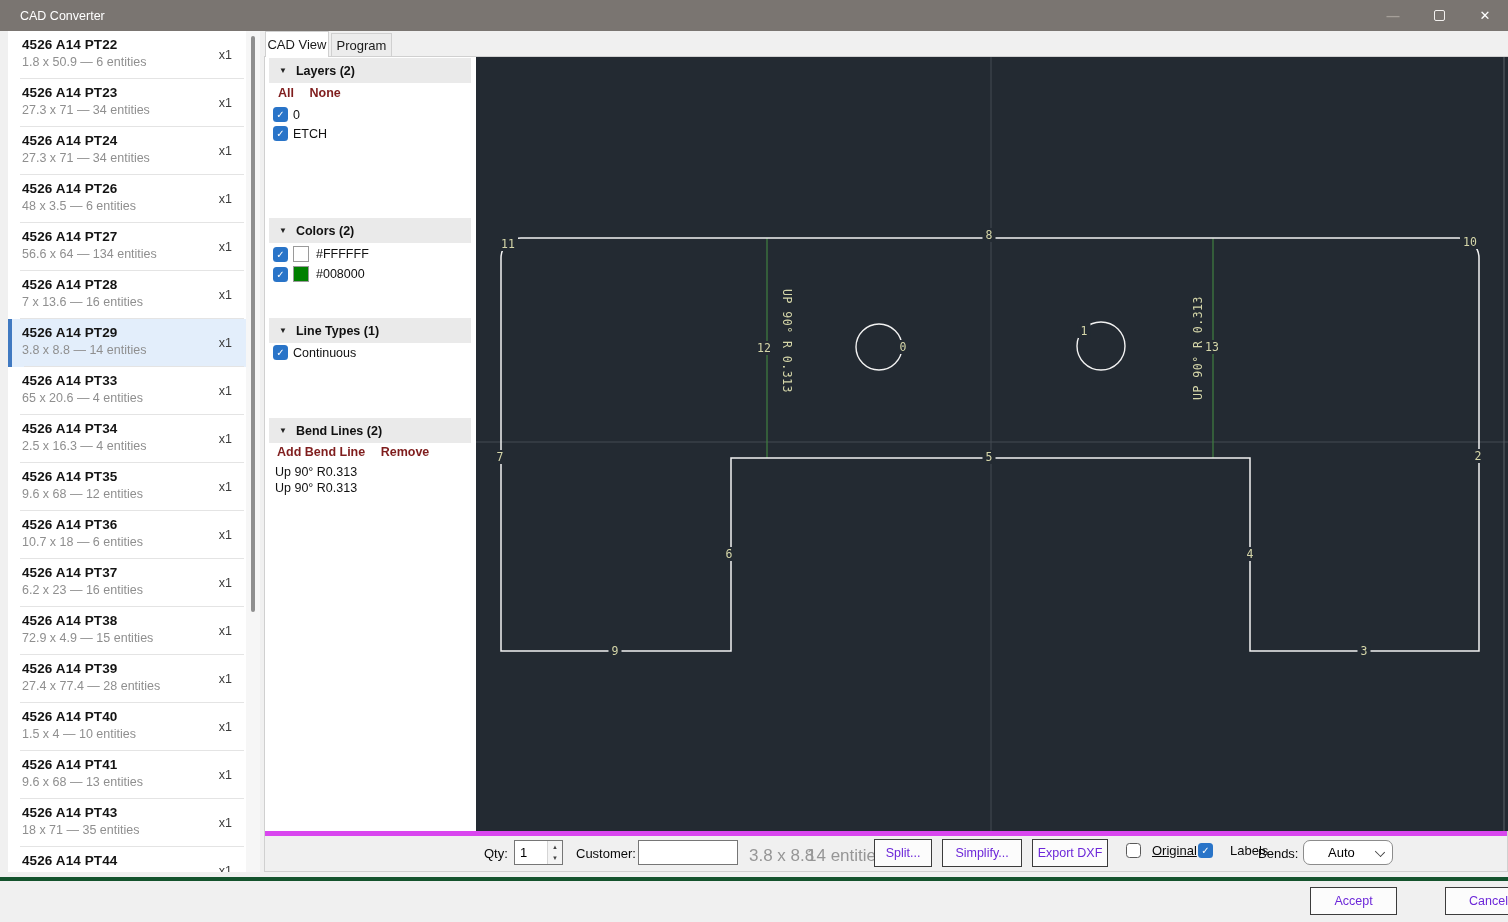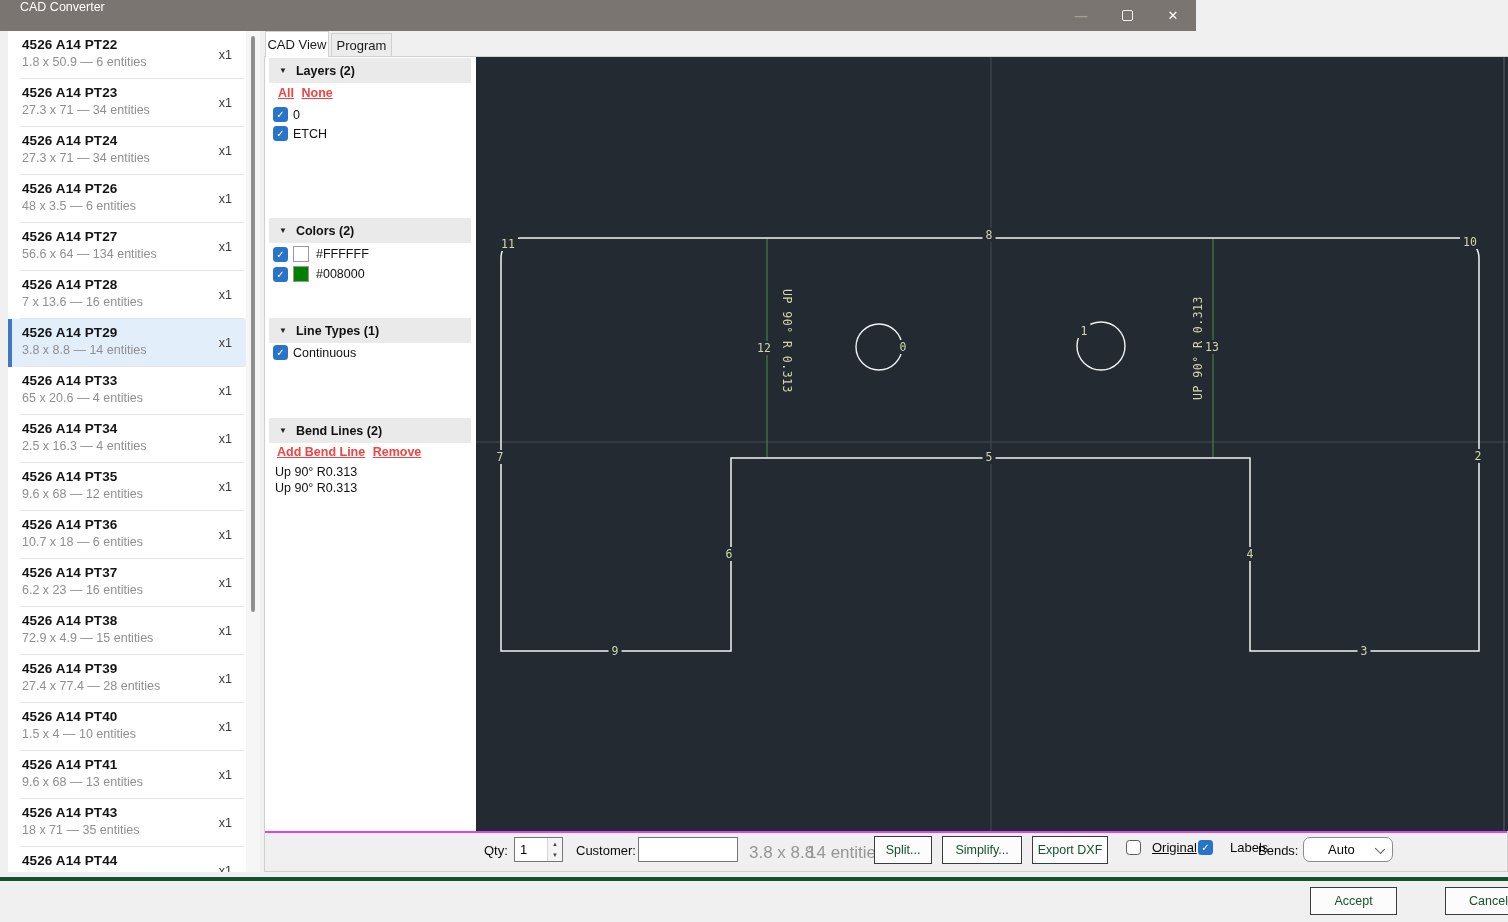--- a/index.html
+++ b/index.html
@@ -1,20 +1,20 @@
 <!DOCTYPE html>
 <html><head>
 <meta charset="utf-8">
 <style>
   * { margin:0; padding:0; box-sizing:border-box; }
   html,body { width:1508px; height:922px; overflow:hidden; }
   body { font-family:"Liberation Sans", sans-serif; background:#f0f0f0; position:relative; }
 
   
-  .titlebar { position:absolute; left:0; top:0; width:1196px; height:31px; background:#7a7571; display:flex; align-items:flex-start; }
+  .titlebar { position:absolute; left:0; top:0; width:1508px; height:31px; background:#7a7571; display:flex; align-items:center; }
   .titlebar .title { color:#ffffff; font-size:12.5px; margin-left:20px; }
   .winbtns { position:absolute; right:0; top:0; height:31px; display:flex; }
   .winbtn { width:46px; height:31px; display:flex; align-items:center; justify-content:center; color:#fff; font-size:13px; cursor:pointer; }
   .winbtn.min { color:#a59f99; font-weight:bold; }
   .maxglyph { width:11px; height:11px; border:1.4px solid #f2f0ee; border-radius:2px; }
 
   
   .sidebar { position:absolute; left:8px; top:31px; width:238px; height:841px; background:#ffffff; overflow:hidden; }
   .part-item { position:relative; height:48px; padding:6px 12px 0 14px; cursor:pointer; }
   .part-item .divider { position:absolute; left:12px; right:2px; bottom:0; height:1px; background:#e4e4e4; }
@@ -31,40 +31,40 @@
   .tab.inactive { left:331px; top:33px; width:61px; height:24px; background:#ececec; border-bottom:none; z-index:1; }
 
   
   .tabpanel { position:absolute; left:264px; top:56px; width:1244px; height:816px; background:#ffffff; border:1px solid #d0d0d0; z-index:2; }
 
   
   .props { position:absolute; left:0; top:0; width:211px; height:774px; background:#ffffff; }
   .sec-header { position:absolute; left:4px; width:202px; height:25px; background:#eaeaea; display:flex; align-items:center; font-size:12.5px; font-weight:bold; color:#111; }
   .sec-header .tri { font-size:8px; margin:0 9px 0 10px; color:#222; }
   .linkrow { position:absolute; font-size:12.5px; }
-  .linkrow a { color:#ef4444; text-decoration:underline; margin-right:4px; cursor:pointer; font-weight:bold; }
+  .linkrow a { color:#7f1d1d; margin-right:12px; cursor:pointer; font-weight:bold; }
   .cbrow { position:absolute; display:flex; align-items:center; font-size:12.5px; color:#111; }
   .checkbox { width:15px; height:15px; border-radius:3.5px; background:#2974c8; color:#fff; font-size:10px; display:flex; align-items:center; justify-content:center; margin-right:5px; flex:0 0 auto; }
   .checkbox.off { background:#fff; border:1.5px solid #5a5a5a; }
   .swatch { width:16px; height:16px; border:1px solid #9a9a9a; margin-right:7px; }
   .bendlist { position:absolute; font-size:12.5px; color:#111; line-height:16px; }
 
   
   .canvas-wrap { position:absolute; left:211px; top:0; width:1033px; height:774px; background:#232a32; }
 
   
-  .bottomstrip { position:absolute; left:0; top:774px; width:1242px; height:40px; background:#f0f0f0; border-top:2px solid #d946ef; }
+  .bottomstrip { position:absolute; left:0; top:774px; width:1242px; height:40px; background:#f0f0f0; border-top:5px solid #d946ef; }
   .bs-label { position:absolute; top:10px; font-size:13px; color:#0a0a0a; }
   .bs-gray { position:absolute; top:10px; font-size:17px; color:#969696; }
   .spinner { position:absolute; left:249px; top:4px; width:49px; height:25px; background:#fff; border:1px solid #767676; display:flex; }
   .spinner .val { flex:1; font-size:13px; padding:4px 0 0 5px; color:#000; }
   .spinner .arrows { width:15px; border-left:1px solid #d5d5d5; display:flex; flex-direction:column; }
   .spinner .arrows span { flex:1; font-size:6px; color:#444; display:flex; align-items:center; justify-content:center; background:#f4f4f4; cursor:pointer; }
   .textinput { position:absolute; left:373px; top:4px; width:100px; height:25px; background:#fff; border:1px solid #767676; }
-  .btn { position:absolute; top:3px; height:28px; background:#fcfcfc; border:1.6px solid #3c3c3c; font-size:12.5px; color:#14532d; display:flex; align-items:center; justify-content:center; cursor:pointer; font-family:"Liberation Sans",sans-serif; }
+  .btn { position:absolute; top:3px; height:28px; background:#fcfcfc; border:1.6px solid #3c3c3c; font-size:12.5px; color:#6d28d9; display:flex; align-items:center; justify-content:center; cursor:pointer; font-family:"Liberation Sans",sans-serif; }
   .cbinline { position:absolute; top:7px; display:flex; align-items:center; font-size:13px; color:#0a0a0a; }
   .select { position:absolute; left:1038px; top:4px; width:90px; height:25px; background:#fff; border:1px solid #8c8c8c; border-radius:7px; font-size:13px; color:#000; display:flex; align-items:center; padding-left:24px; cursor:pointer; }
   .select .chev { position:absolute; right:8px; top:7px; width:8px; height:8px; border-right:1.3px solid #444; border-bottom:1.3px solid #444; transform:rotate(45deg) scaleY(.8); }
 
   
   .footer { position:absolute; left:0; top:877px; width:1508px; height:45px; background:#f0f0f0; border-top:4px solid #14532d; }
   .footer .btn { top:6px; }
 </style>
 </head>
 <body>

